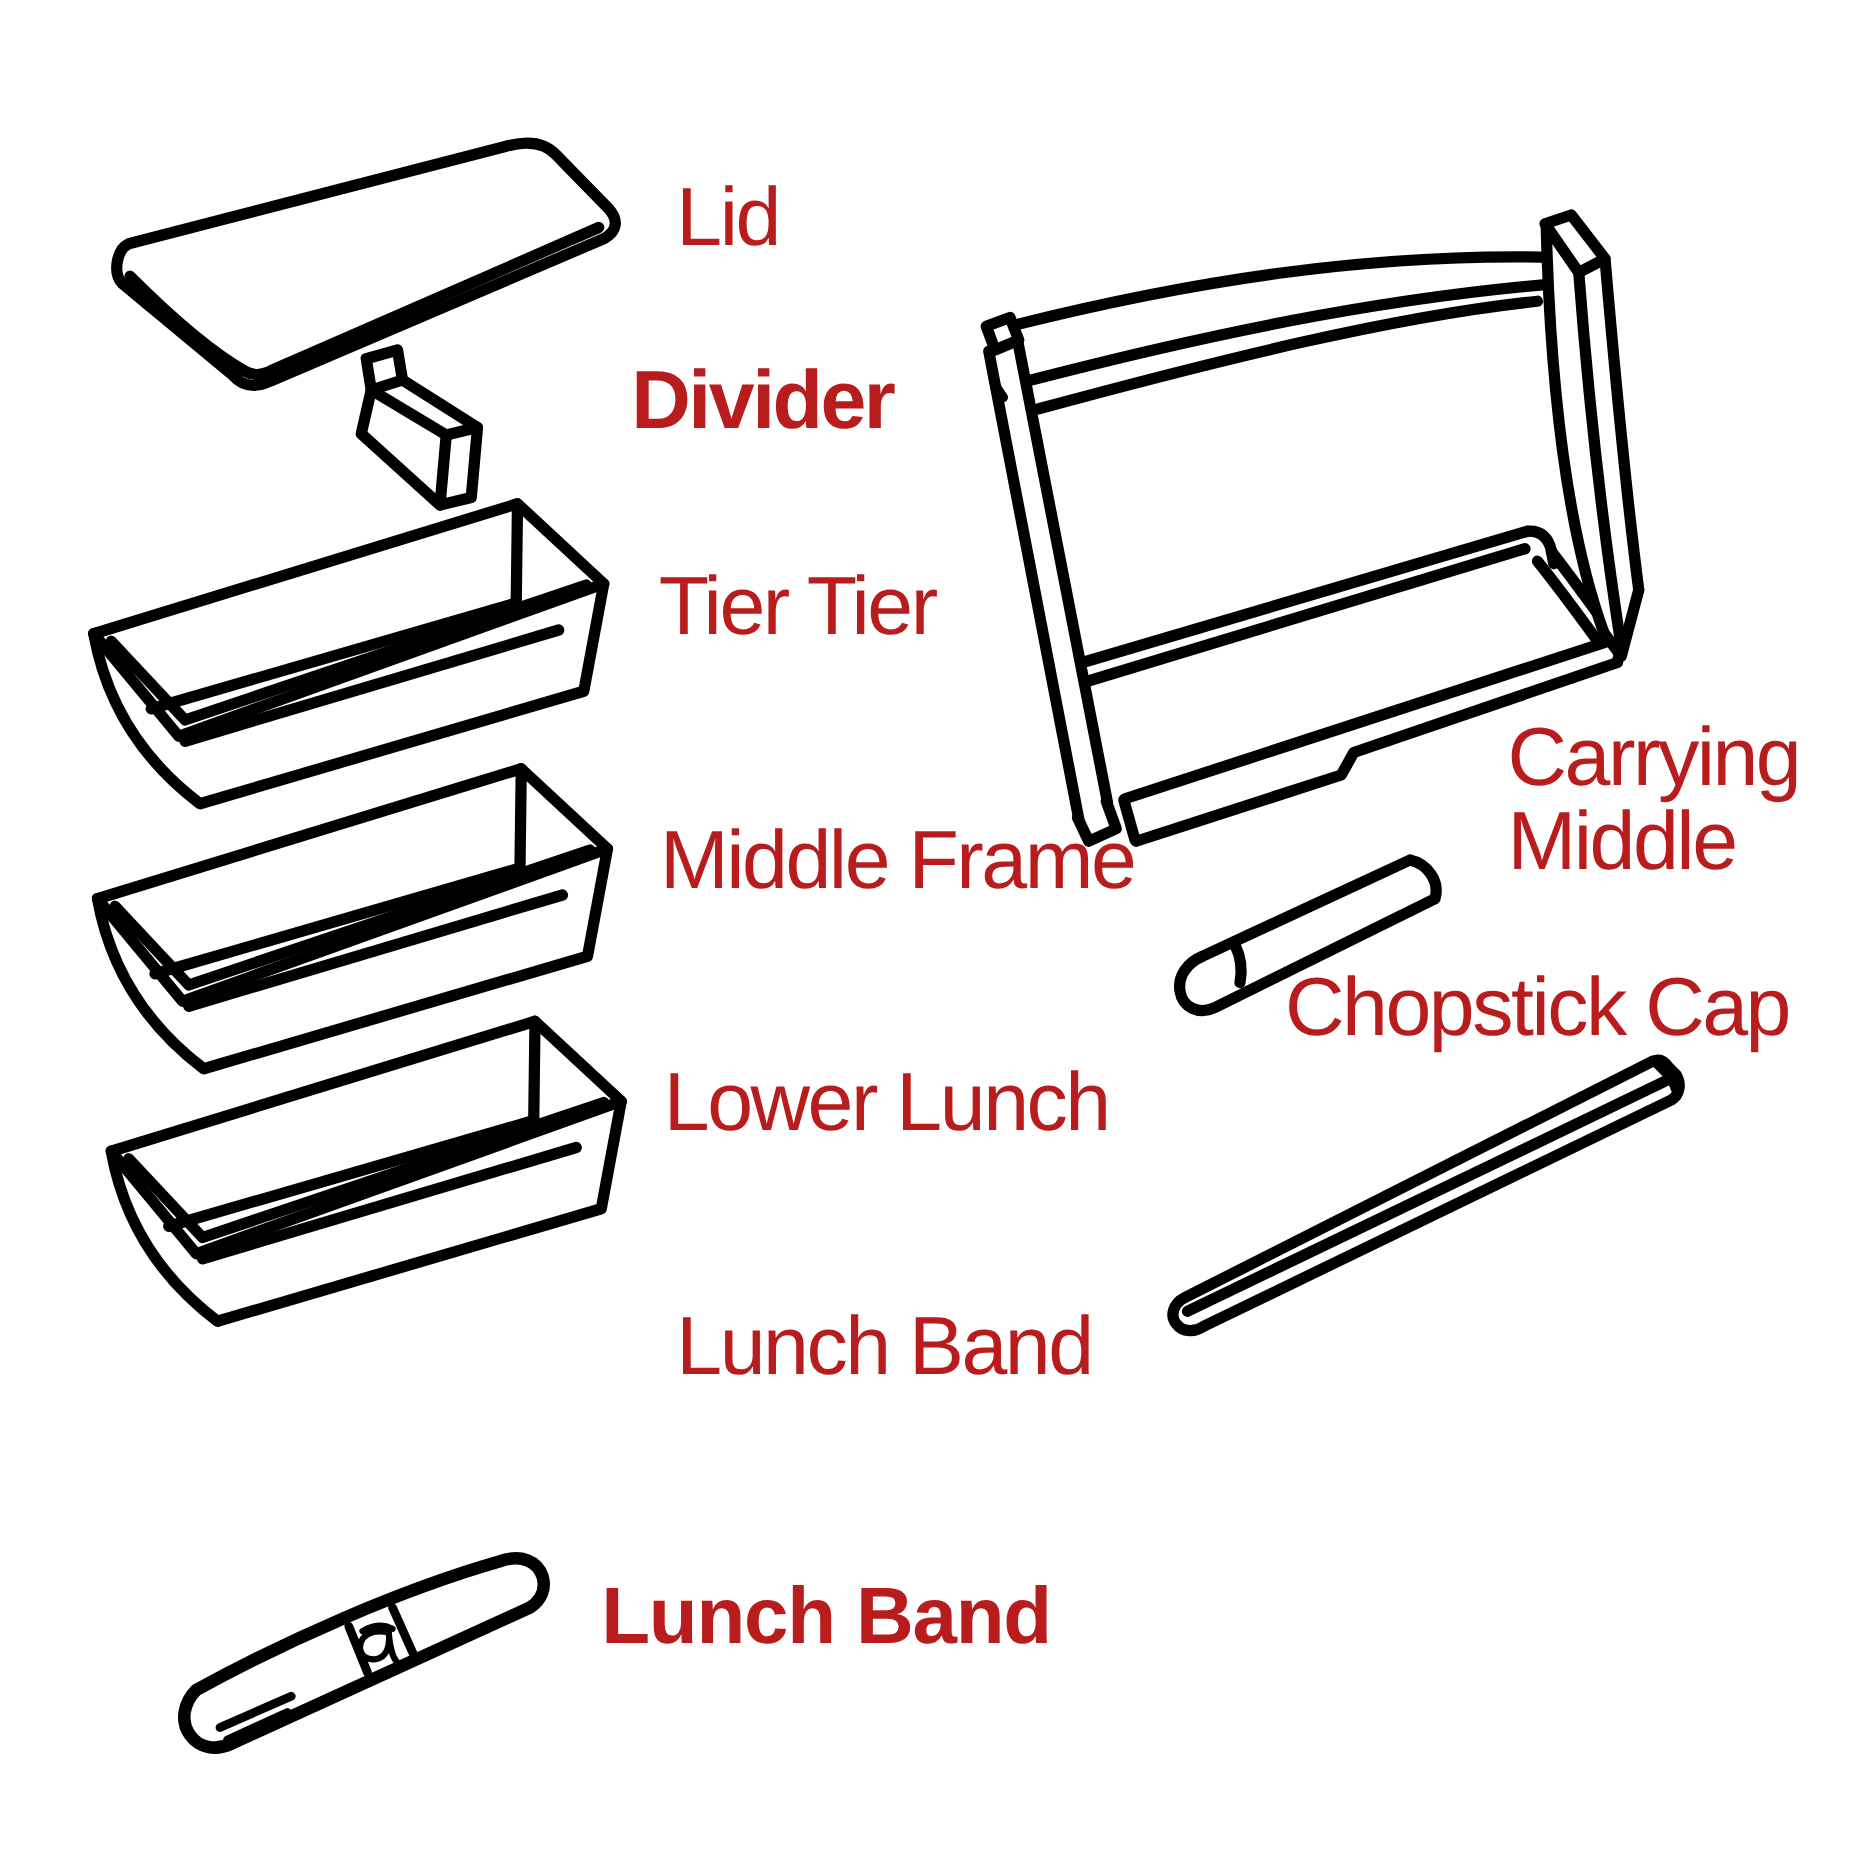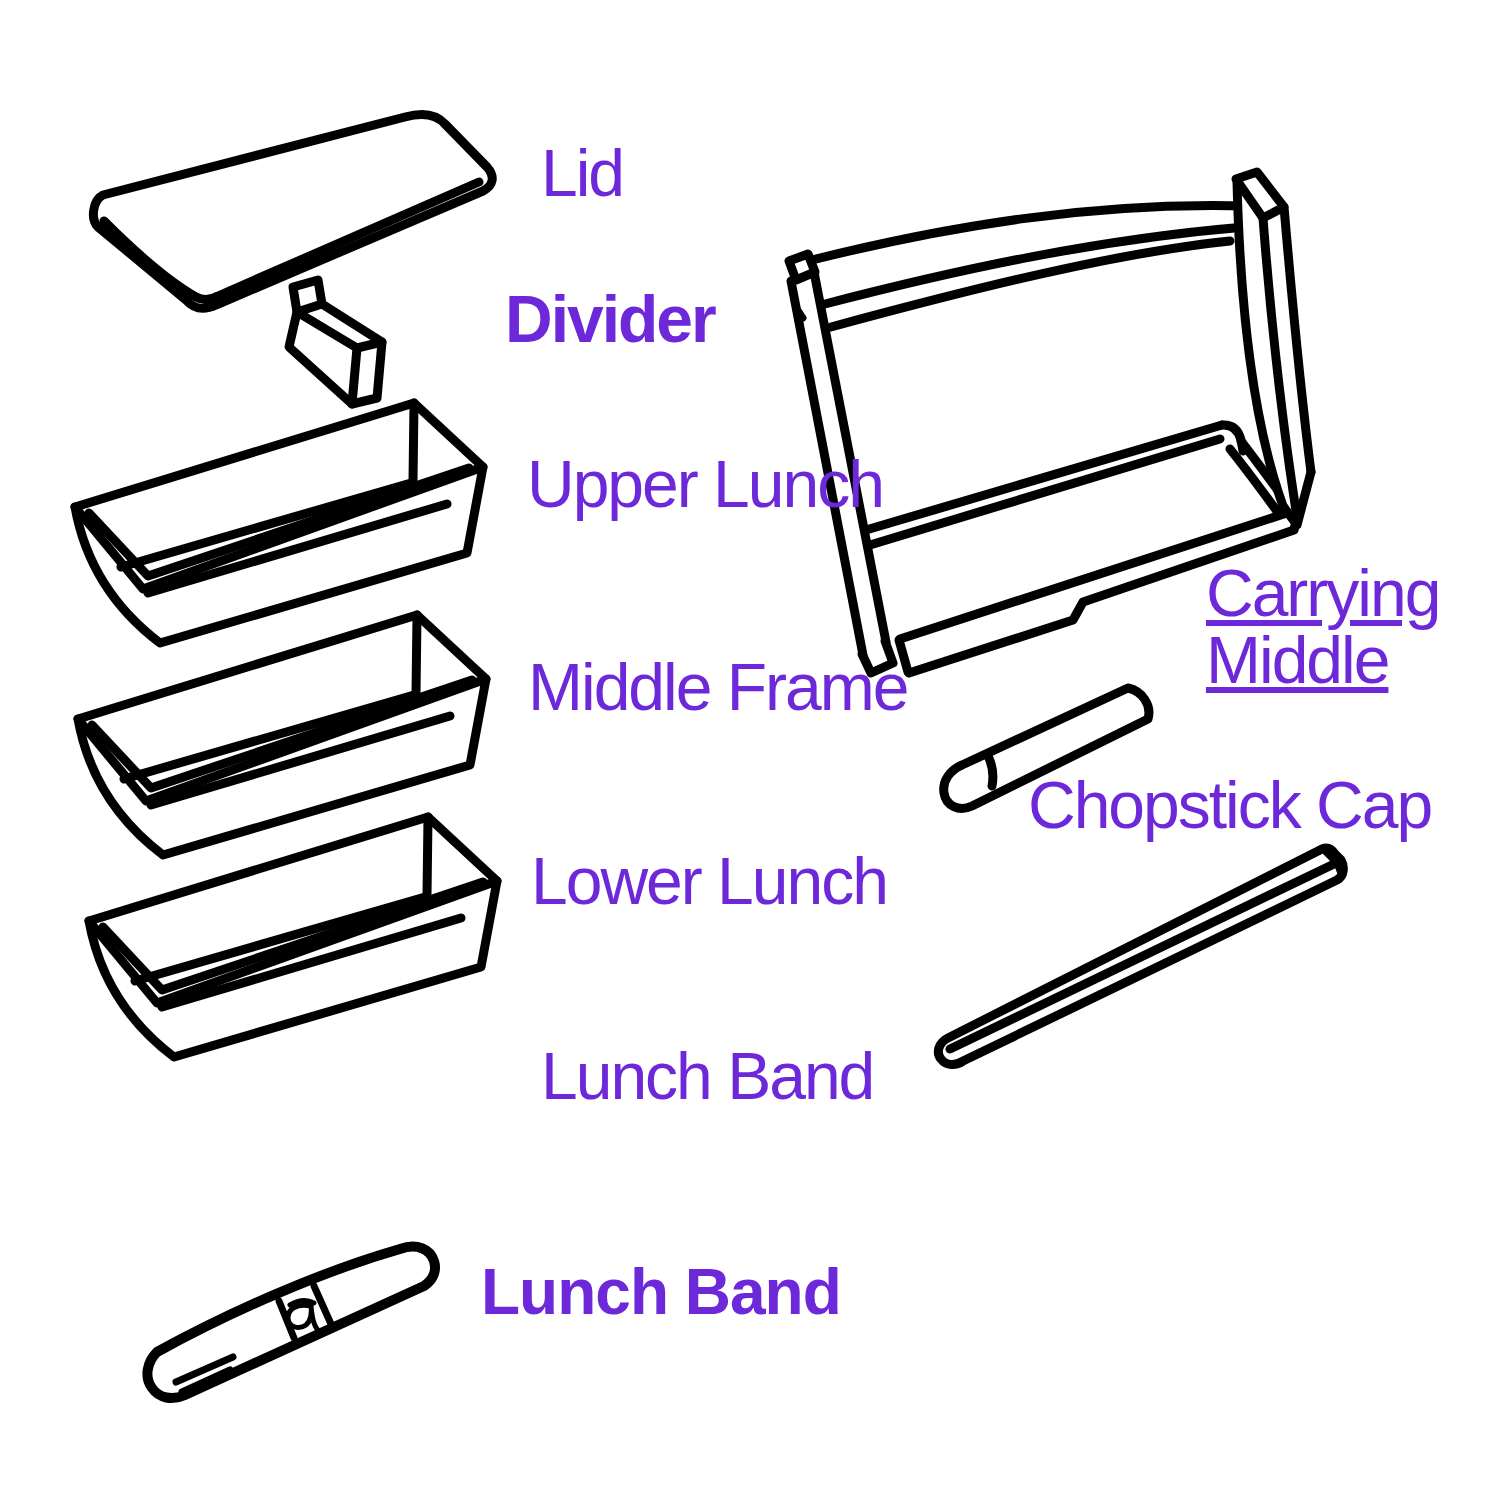--- a/index.html
+++ b/index.html
@@ -10,30 +10,30 @@
     overflow:hidden;
     font-family:"Liberation Sans", sans-serif;
   }
   #art{position:absolute;left:0;top:0;}
   .lbl{
     position:absolute;
     font-size:66px;
     line-height:1.0;
     font-weight:400;
     letter-spacing:-2px;
-    color:#6d28d9;
+    color:#b91c1c;
     white-space:nowrap;
   }
   #lbl-lid{left:541px;top:140px;}
   #lbl-divider{left:505px;top:286px;font-weight:bold;}
   #lbl-upper-tier{left:527px;top:451px;}
   #lbl-middle-tier{left:528px;top:654px;}
   #lbl-lower-tier{left:531px;top:848px;}
   #lbl-lunch-band-mid{left:541px;top:1043px;}
-  #lbl-carrying-frame{left:1206px;top:560px;line-height:1.02;text-decoration:underline;}
+  #lbl-carrying-frame{left:1206px;top:572px;line-height:1.02;}
   #lbl-chopstick-cap{left:1028px;top:772px;}
   #lbl-chopsticks{left:1085px;top:1018px;width:400px;text-align:center;font-size:68px;line-height:1.06;white-space:normal;}
   #lbl-lunch-band-bottom{left:481px;top:1260px;font-size:64px;font-weight:700;letter-spacing:-1px;}
   .ln{display:block;}
 </style>
 </head>
 <body>
 
 <div id="stage">
 
@@ -136,21 +136,21 @@
           <path d="M290,1305 C300,1299 308,1300 314,1303"></path>
           <path d="M311,1306 C297,1303 288,1309 288,1318 C288,1327 299,1330 306,1325 C311,1321 312,1312 311,1306 C312,1319 314,1327 319,1331"></path>
         </g>
       </g>
 
     </g>
   </svg>
 
   <div class="lbl" id="lbl-lid">Lid</div>
   <div class="lbl" id="lbl-divider">Divider</div>
-  <div class="lbl" id="lbl-upper-tier">Upper Lunch</div>
+  <div class="lbl" id="lbl-upper-tier">Tier Tier</div>
   <div class="lbl" id="lbl-middle-tier">Middle Frame</div>
   <div class="lbl" id="lbl-lower-tier">Lower Lunch</div>
   <div class="lbl" id="lbl-lunch-band-mid">Lunch Band</div>
 
   <div class="lbl" id="lbl-carrying-frame">
     <span class="ln">Carrying</span>
     <span class="ln">Middle</span>
   </div>
 
   <div class="lbl" id="lbl-chopstick-cap">Chopstick Cap</div>

